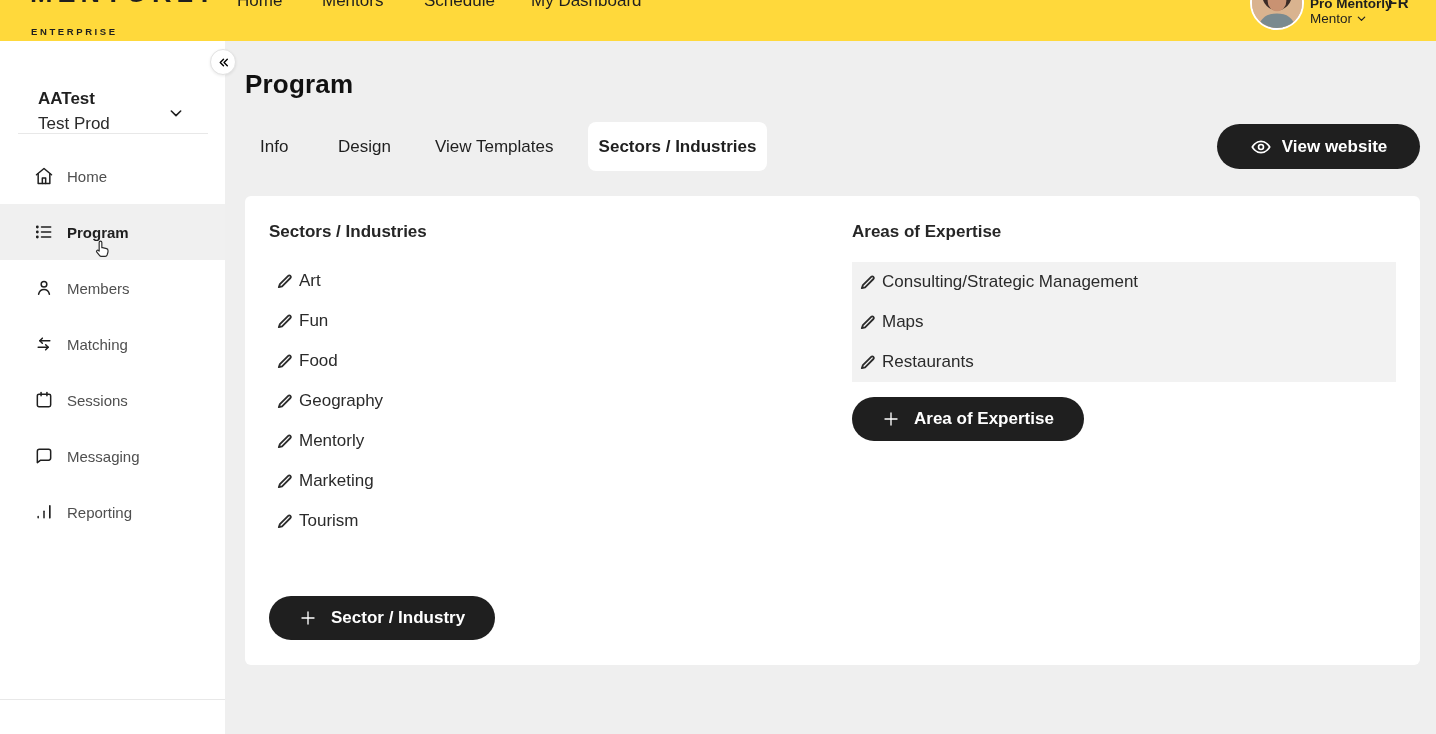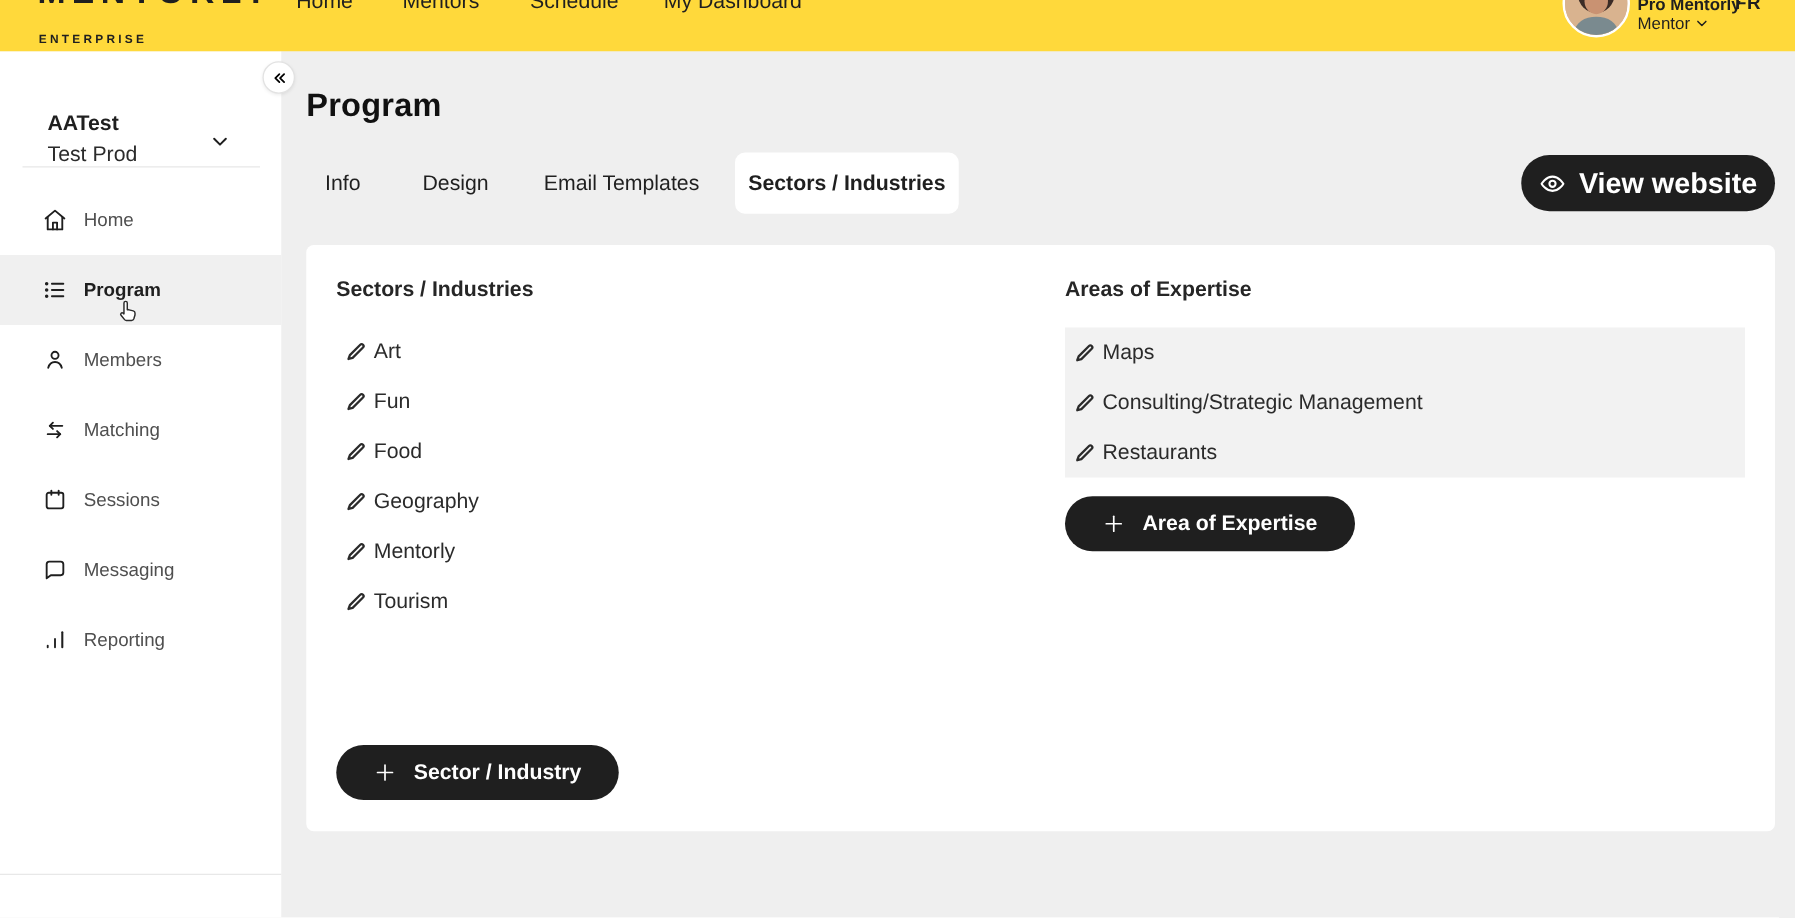--- a/index.html
+++ b/index.html
@@ -31,21 +31,21 @@
   .menu-item.active { background:#f0f0f0; font-weight:700; color:#1f1f1f; }
   .help-divider { position:absolute; left:0; top:658px; width:225px; height:1px; background:#e8e8e8; }
   .collapse-btn { position:absolute; left:210px; top:49px; width:26px; height:26px; background:#fff; border:1px solid #e2e2e2; border-radius:50%; display:flex; align-items:center; justify-content:center; box-shadow:0 1px 3px rgba(0,0,0,.08); z-index:6; cursor:pointer; }
 
   
   .content { position:absolute; left:225px; top:41px; width:1211px; height:693px; background:#efefef; }
   .page-title { position:absolute; left:20px; top:28px; font-size:26px; font-weight:800; color:#111; letter-spacing:.2px; }
   .tab { position:absolute; top:81px; height:49px; line-height:49px; font-size:17px; color:#1f1f1f; cursor:pointer; white-space:nowrap; }
   .tab-info { left:35px; } .tab-design { left:113px; } .tab-email { left:210px; }
   .tab.active-tab { left:363px; width:179px; background:#fff; border-radius:8px; font-weight:700; text-align:center; }
-  .view-btn { position:absolute; left:992px; top:83px; width:203px; height:45px; border-radius:23px; background:#1f1f1f; color:#fff; display:flex; align-items:center; justify-content:center; gap:10px; font-size:23px; font-weight:700; border:none; cursor:pointer; }
+  .view-btn { position:absolute; left:992px; top:83px; width:203px; height:45px; border-radius:23px; background:#1f1f1f; color:#fff; display:flex; align-items:center; justify-content:center; gap:10px; font-size:17px; font-weight:700; border:none; cursor:pointer; }
 
   .card { position:absolute; left:20px; top:155px; width:1175px; height:469px; background:#fff; border-radius:6px; }
   .col-heading { position:absolute; font-size:17px; font-weight:700; color:#262626; white-space:nowrap; }
   .sect-heading { left:24px; top:26px; }
   .exp-heading  { left:607px; top:26px; }
   .sector-list { position:absolute; left:32px; top:65px; }
   .exp-box { position:absolute; left:607px; top:66px; width:544px; height:120px; background:#f2f2f2; padding-left:8px; }
   .item-row { height:40px; display:flex; align-items:center; font-size:17px; color:#2b2b2b; }
   .edit-btn { width:16px; height:16px; margin-right:6px; border:none; background:transparent; padding:0; color:#2b2b2b; cursor:pointer; flex:0 0 16px; }
   .edit-btn svg { display:block; }
@@ -173,21 +173,21 @@
 
   <svg class="cursor" viewBox="0 0 24 24">
     <path d="M9 2.5c.9 0 1.6.7 1.6 1.6v6.4l.8-.1 4.9 1.2c1 .3 1.7 1.1 1.7 2.1v1.3c0 .3 0 .6-.1.9l-1 3.3c-.3.9-1.2 1.6-2.2 1.6h-5c-.7 0-1.3-.3-1.7-.8l-3.4-4.2c-.5-.6-.4-1.4.1-1.9s1.3-.5 1.9-.1l.8.7V4.1c0-.9.7-1.6 1.6-1.6z" fill="#fff" stroke="#2b2b2b" stroke-width="1.4" stroke-linejoin="round"></path>
   </svg>
 
   <main class="content">
     <h1 class="page-title">Program</h1>
 
     <div class="tab tab-info">Info</div>
     <div class="tab tab-design">Design</div>
-    <div class="tab tab-email">Email Templates</div>
+    <div class="tab tab-email">View Templates</div>
     <div class="tab active-tab">Sectors / Industries</div>
 
     <button class="view-btn">
       <svg class="stroke-ic" width="22" height="22" viewBox="0 0 24 24">
         <path d="M2.5 12S6 5.8 12 5.8 21.5 12 21.5 12 18 18.2 12 18.2 2.5 12 2.5 12z"></path>
           <circle cx="12" cy="12" r="2.7"></circle>
       </svg>
       <span>View website</span>
     </button>
 
@@ -234,20 +234,28 @@
               </svg>
             </button>
           <span>Mentorly</span>
         </div>
         <div class="item-row">
           <button class="edit-btn">
               <svg class="stroke-ic" width="16" height="16" viewBox="0 0 16 16" stroke-width="1.3">
                 <path d="M1.8 14.2l1.1-3.1 8.3-8.3a1.55 1.55 0 0 1 2.2 2.2l-8.3 8.3z"></path>
               </svg>
             </button>
+          <span>Marketing</span>
+        </div>
+        <div class="item-row">
+          <button class="edit-btn">
+              <svg class="stroke-ic" width="16" height="16" viewBox="0 0 16 16" stroke-width="1.3">
+                <path d="M1.8 14.2l1.1-3.1 8.3-8.3a1.55 1.55 0 0 1 2.2 2.2l-8.3 8.3z"></path>
+              </svg>
+            </button>
           <span>Tourism</span>
         </div>
       </div>
 
       <button class="add-btn sector-add">
         <svg class="stroke-ic" width="18" height="18" viewBox="0 0 24 24">
             <line x1="12" y1="4" x2="12" y2="20"></line>
             <line x1="4" y1="12" x2="20" y2="12"></line>
           </svg>
         <span>Sector / Industry</span>
@@ -255,29 +263,29 @@
 
       <h2 class="col-heading exp-heading">Areas of Expertise</h2>
 
       <div class="exp-box">
         <div class="item-row">
           <button class="edit-btn">
               <svg class="stroke-ic" width="16" height="16" viewBox="0 0 16 16" stroke-width="1.3">
                 <path d="M1.8 14.2l1.1-3.1 8.3-8.3a1.55 1.55 0 0 1 2.2 2.2l-8.3 8.3z"></path>
               </svg>
             </button>
+          <span>Consulting/Strategic Management</span>
+        </div>
+        <div class="item-row">
+          <button class="edit-btn">
+              <svg class="stroke-ic" width="16" height="16" viewBox="0 0 16 16" stroke-width="1.3">
+                <path d="M1.8 14.2l1.1-3.1 8.3-8.3a1.55 1.55 0 0 1 2.2 2.2l-8.3 8.3z"></path>
+              </svg>
+            </button>
           <span>Maps</span>
-        </div>
-        <div class="item-row">
-          <button class="edit-btn">
-              <svg class="stroke-ic" width="16" height="16" viewBox="0 0 16 16" stroke-width="1.3">
-                <path d="M1.8 14.2l1.1-3.1 8.3-8.3a1.55 1.55 0 0 1 2.2 2.2l-8.3 8.3z"></path>
-              </svg>
-            </button>
-          <span>Consulting/Strategic Management</span>
         </div>
         <div class="item-row">
           <button class="edit-btn">
               <svg class="stroke-ic" width="16" height="16" viewBox="0 0 16 16" stroke-width="1.3">
                 <path d="M1.8 14.2l1.1-3.1 8.3-8.3a1.55 1.55 0 0 1 2.2 2.2l-8.3 8.3z"></path>
               </svg>
             </button>
           <span>Restaurants</span>
         </div>
       </div>

